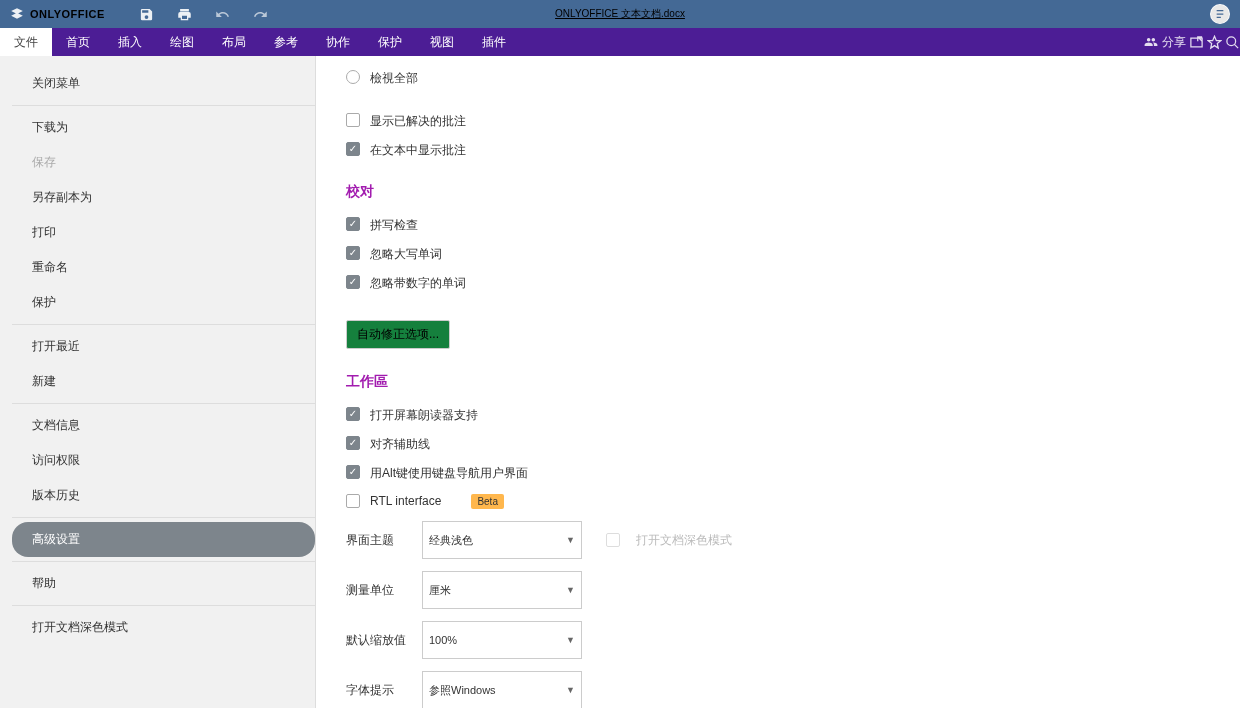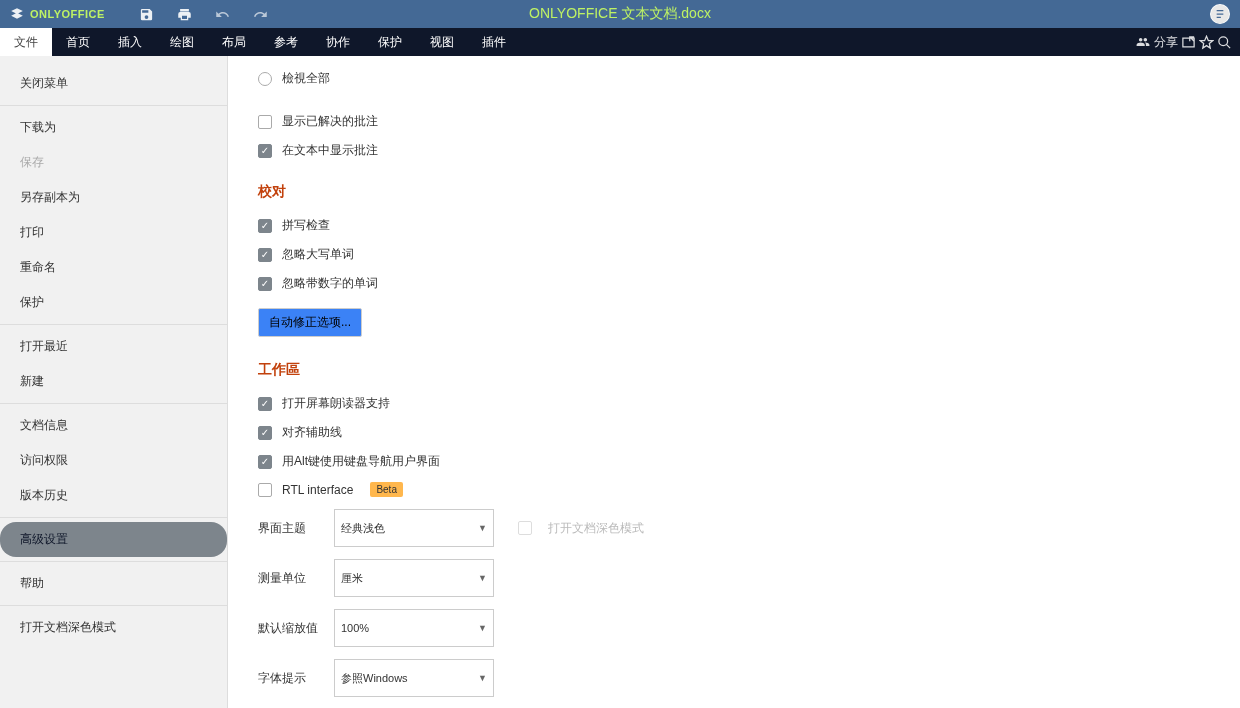--- a/index.html
+++ b/index.html
@@ -1,49 +1,49 @@
 <!DOCTYPE html>
 <html><head>
 <meta charset="utf-8">
 <style>
 * { margin: 0; padding: 0; box-sizing: border-box; font-family: Arial, "Microsoft YaHei", sans-serif; }
 body { background: #fff; font-size: 12px; color: #333; }
-.titlebar { background: #446995; height: 28px; display: flex; align-items: center; color: #bef264; position: relative; }
+.titlebar { background: #446995; height: 28px; display: flex; align-items: center; color: #000000; position: relative; }
 .logo { display: flex; align-items: center; gap: 6px; padding-left: 10px; font-weight: bold; font-size: 11px; letter-spacing: 0.5px; }
 .logo-icon { width: 14px; height: 14px; }
 .qat { display: flex; gap: 22px; margin-left: 34px; }
 .qat-btn { width: 16px; height: 16px; display: flex; align-items: center; justify-content: center; cursor: pointer; opacity: 0.9; }
-.doc-title { position: absolute; left: 50%; transform: translateX(-50%); font-size: 14px; }
+.doc-title { position: absolute; left: 50%; transform: translateX(-50%); font-size: 10px; text-decoration: underline; }
 .avatar { margin-left: auto; margin-right: 10px; width: 20px; height: 20px; border-radius: 50%; background: #fff; display: flex; align-items: center; justify-content: center; font-size: 8px; color: #446995; }
-.menubar { background: #0f172a; height: 28px; display: flex; align-items: center; color: #fff; padding-right: 8px; }
+.menubar { background: #4c1d95; height: 28px; display: flex; align-items: center; color: #fff; }
 .tabs { display: flex; height: 100%; }
 .tab { padding: 0 14px; display: flex; align-items: center; font-size: 12px; cursor: pointer; }
 .tab.active { background: #fff; color: #444; }
 .menu-right { margin-left: auto; display: flex; gap: 3px; opacity: 0.85; }
 .menu-right-item { display: flex; align-items: center; gap: 4px; cursor: pointer; }
 .layout { display: flex; height: calc(100vh - 56px); }
-.sidebar { width: 228px; background: #f1f1f1; border-right: 1px solid #ddd; display: flex; flex-direction: column; }
+.sidebar { width: 316px; background: #f1f1f1; border-right: 1px solid #ddd; display: flex; flex-direction: column; padding-left: 12px; }
 .side-item { padding: 9px 20px; font-size: 12px; color: #333; cursor: pointer; }
 .side-item.disabled { color: #aaa; cursor: default; }
-.side-item.active { background: #7d858c; color: #0f172a; border-radius: 16px; }
+.side-item.active { background: #7d858c; color: #ffffff; border-radius: 16px; }
 .side-sep { height: 1px; background: #ddd; margin: 4px 0; }
 .content { flex: 1; padding: 14px 30px 30px 30px; overflow-y: auto; }
-.radio-row, .check-row { display: flex; align-items: center; gap: 10px; margin-bottom: 12px; font-size: 12px; }
+.radio-row, .check-row { display: flex; align-items: flex-start; gap: 10px; margin-bottom: 12px; font-size: 12px; }
 .radio { width: 14px; height: 14px; border: 1px solid #aaa; border-radius: 50%; cursor: pointer; }
 .check { width: 14px; height: 14px; border: 1px solid #aaa; border-radius: 2px; display: flex; align-items: center; justify-content: center; cursor: pointer; background: #fff; }
 .check.checked { background: #7d858c; border-color: #7d858c; }
 .check.checked::after { content: "✓"; color: #fff; font-size: 10px; line-height: 1; }
 .check.dis { opacity: 0.4; cursor: default; }
-.section-head { font-size: 14px; font-weight: bold; margin: 24px 0 16px 0; color: #c2410c; }
-.btn-small { border: 1px solid #ccc; background: #3b82f6; padding: 5px 10px; font-size: 12px; cursor: pointer; border-radius: 2px; margin-top: 4px; }
+.section-head { font-size: 14px; font-weight: bold; margin: 24px 0 16px 0; color: #a21caf; }
+.btn-small { border: 1px solid #ccc; background: #15803d; padding: 5px 10px; font-size: 12px; cursor: pointer; border-radius: 2px; margin-top: 16px; }
 .field-row { display: flex; align-items: center; margin-bottom: 12px; }
 .field-label { width: 76px; font-size: 12px; color: #333; flex-shrink: 0; }
 .select { width: 160px; height: 38px; border: 1px solid #ccc; display: flex; align-items: center; justify-content: space-between; padding: 0 6px; font-size: 11px; cursor: pointer; background: #fff; }
 .select-arrow { font-size: 9px; color: #666; }
-.beta { background: #ffb74d; color: #333; font-size: 10px; padding: 2px 6px; border-radius: 2px; margin-left: 7px; }
+.beta { background: #ffb74d; color: #333; font-size: 10px; padding: 2px 6px; border-radius: 2px; margin-left: 20px; }
 .apply-btn { background: #7d858c; color: #fff; border: none; padding: 7px 30px; font-size: 12px; cursor: pointer; margin-top: 24px; }
 </style>
 </head>
 <body>
 
 <div class="titlebar">
   <div class="logo">
     <svg class="logo-icon" viewBox="0 0 24 24">
         <path fill="#fff" d="M12 2l10 5-10 5L2 7l10-5zm0 8l10 5-10 5-10-5 10-5z" opacity="0.9"></path>
       </svg>

